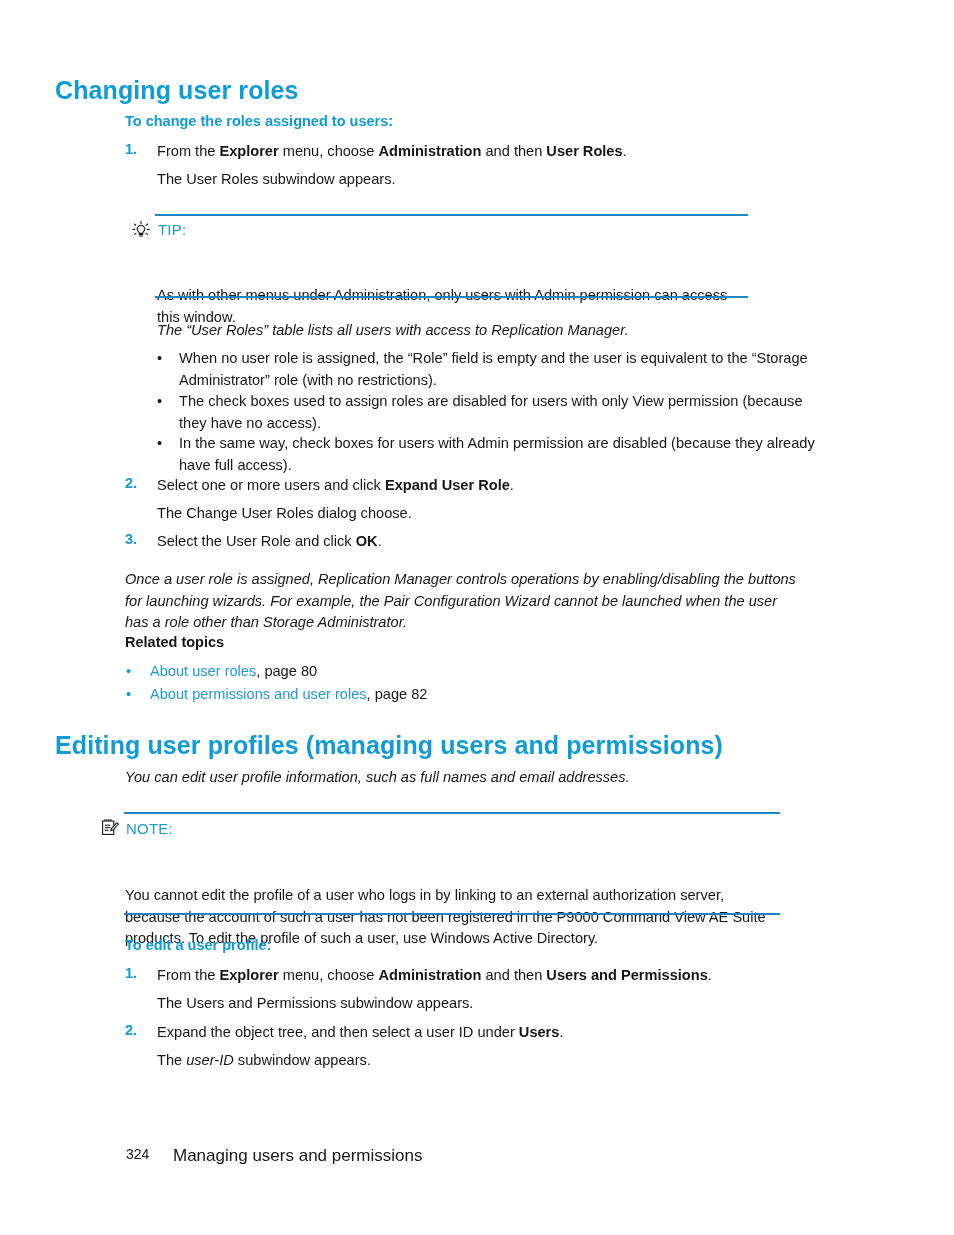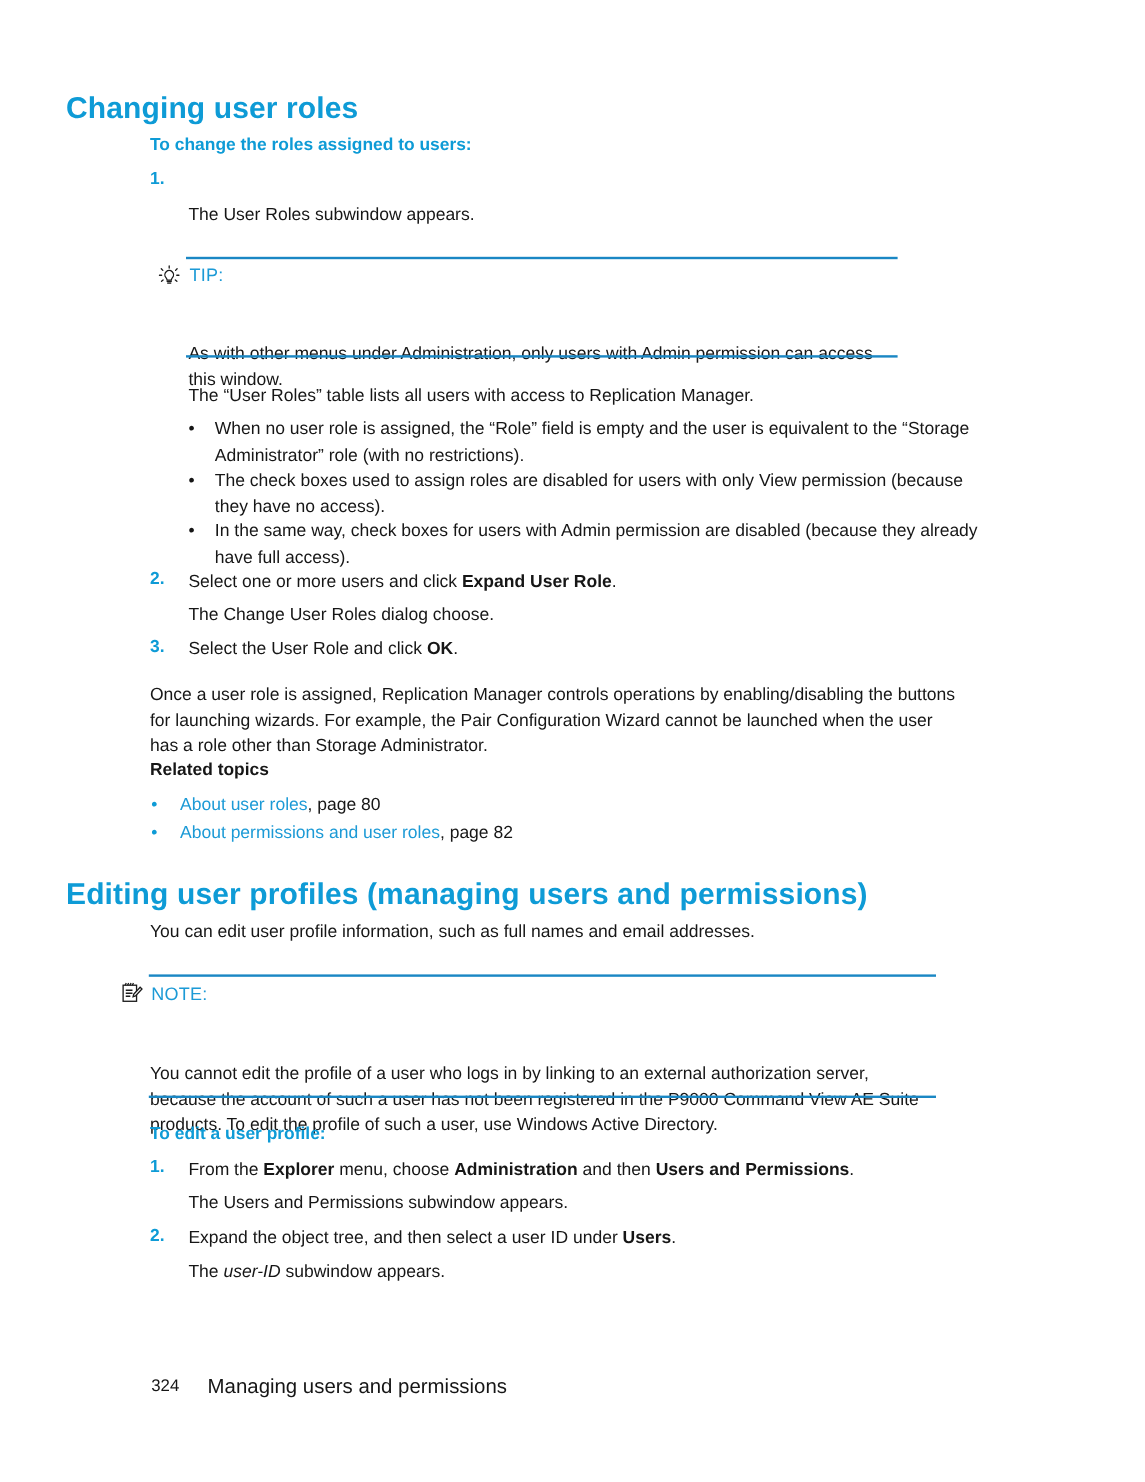--- a/index.html
+++ b/index.html
@@ -48,20 +48,21 @@
     font-weight: bold;
     white-space: nowrap;
   }
 
   
   .para {
     position: absolute;
     font-size: 14.6px;
     line-height: 21.5px;
     color: #161616;
+    font-style: italic;
   }
 
   
   .stepnum {
     position: absolute;
     left: 125px;
     width: 22px;
     text-align: left;
     color: #0e9bd6;
     font-size: 14.5px;
@@ -140,20 +141,23 @@
 </head>
 <body>
 
 <div class="page">
 
   <div class="h1" style="top:76px;">Changing user roles</div>
 
   <div class="h-proc" style="top:113px;">To change the roles assigned to users:</div>
 
   <div class="stepnum" style="top:141px;">1.</div>
+  <div class="steptext" style="top:141px; width:640px;">
+    <span>From the </span><b>Explorer</b><span> menu, choose </span><b>Administration</b><span> and then </span><b>User Roles</b><span>.</span>
+  </div>
   <div class="steptext" style="top:169px; width:640px;">The User Roles subwindow appears.</div>
 
   <div class="admon-rule" style="left:155px; top:214px; width:593px;"></div>
 
   <div class="admon-icon" style="left:131px; top:220px; width:20px; height:20px;">
     <svg width="20" height="20" viewBox="0 0 20 20">
       <g stroke="#1b1b1b" stroke-width="1.1" fill="none" stroke-linecap="round">
         <path d="M7.3 11.4 a3.6 3.6 0 1 1 5.4 0 c-0.7 0.8 -0.9 1.3 -0.95 2.0 h-3.5 c-0.05 -0.7 -0.25 -1.2 -0.95 -2.0 z"></path>
         <line x1="8.3" y1="14.6" x2="11.7" y2="14.6"></line>
         <line x1="8.8" y1="16.0" x2="11.2" y2="16.0"></line>

